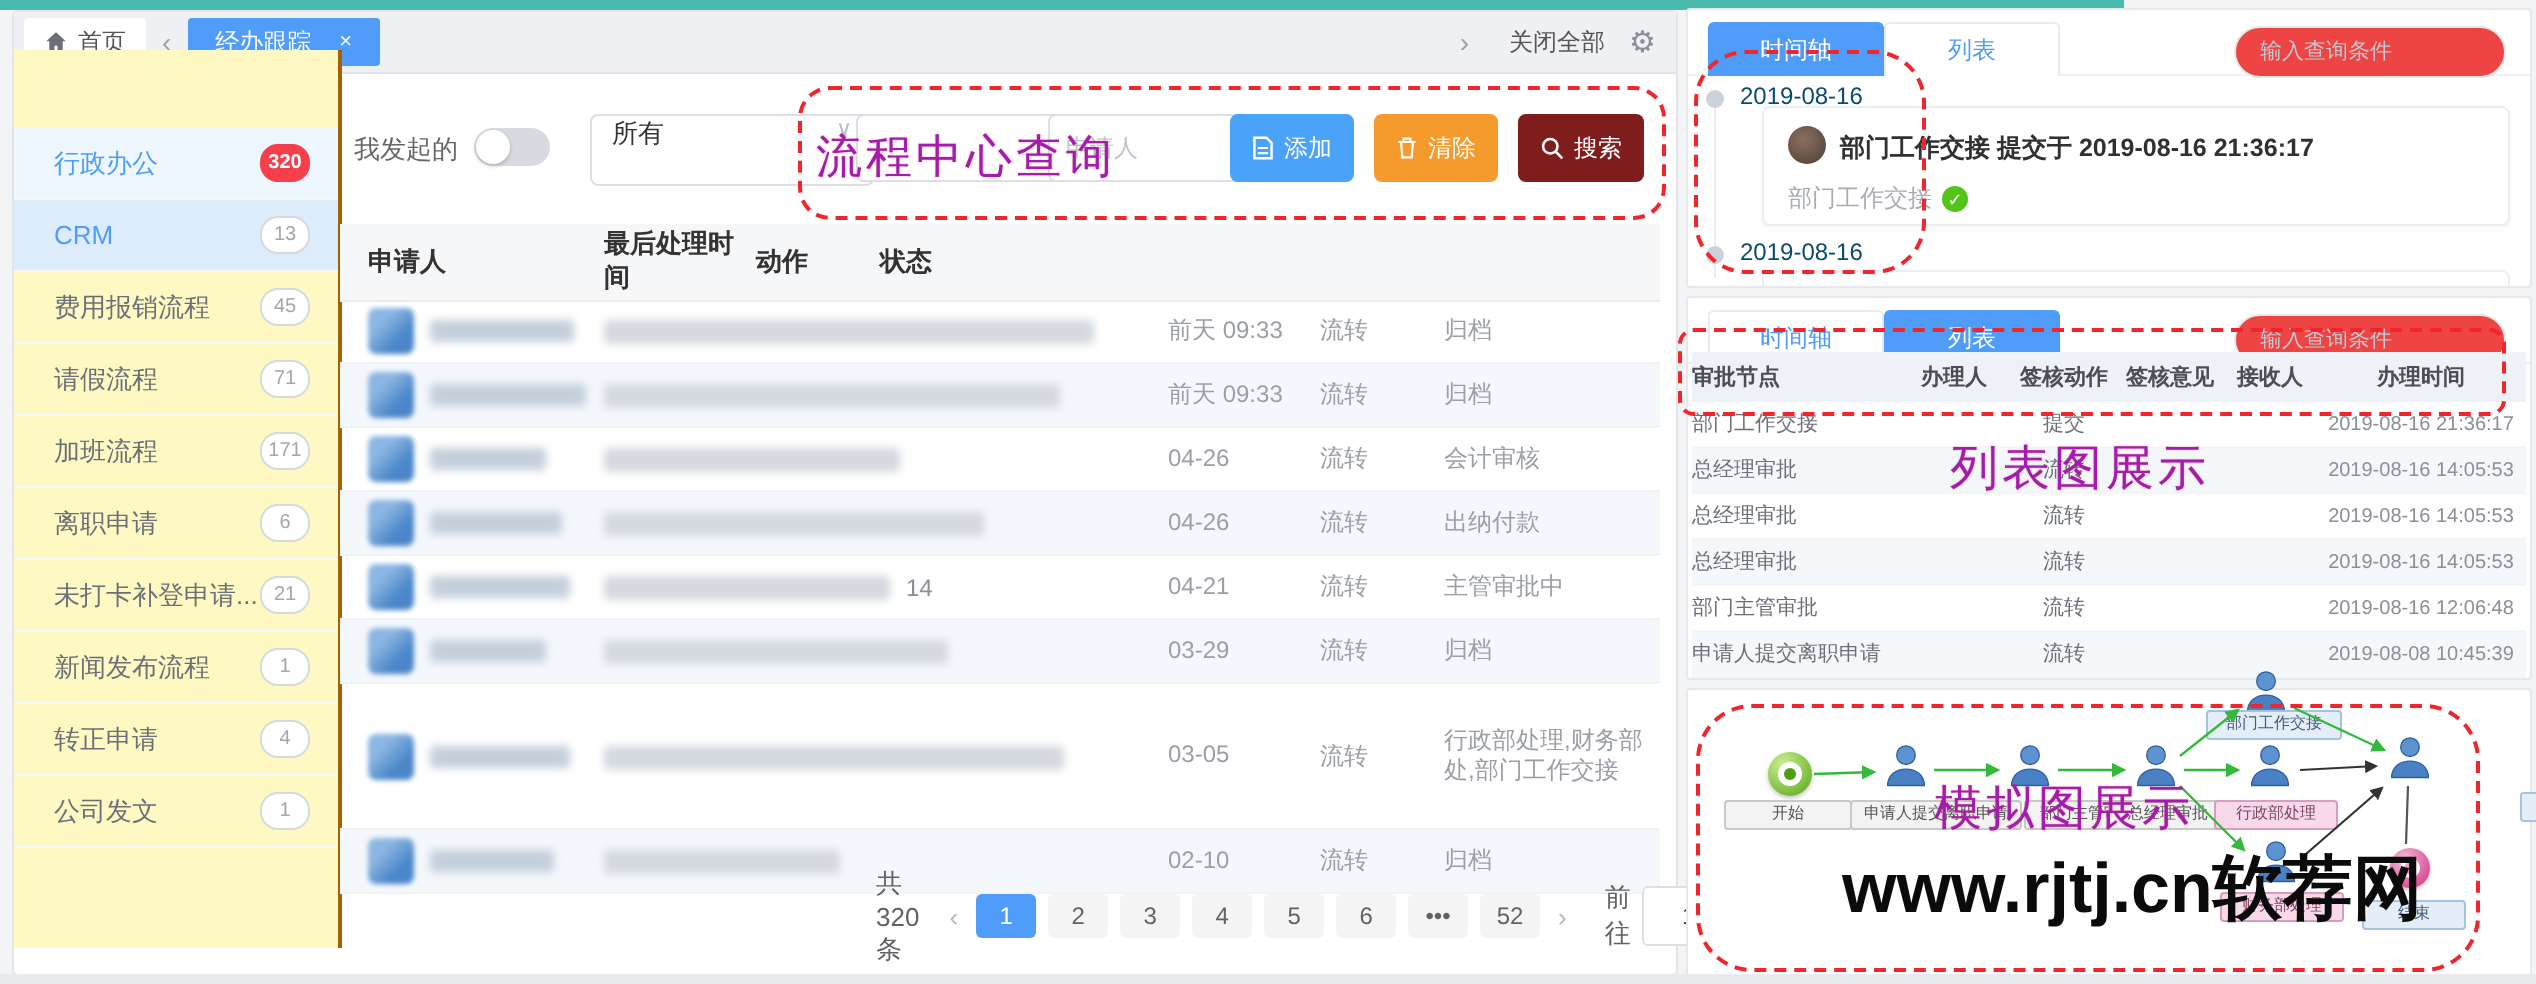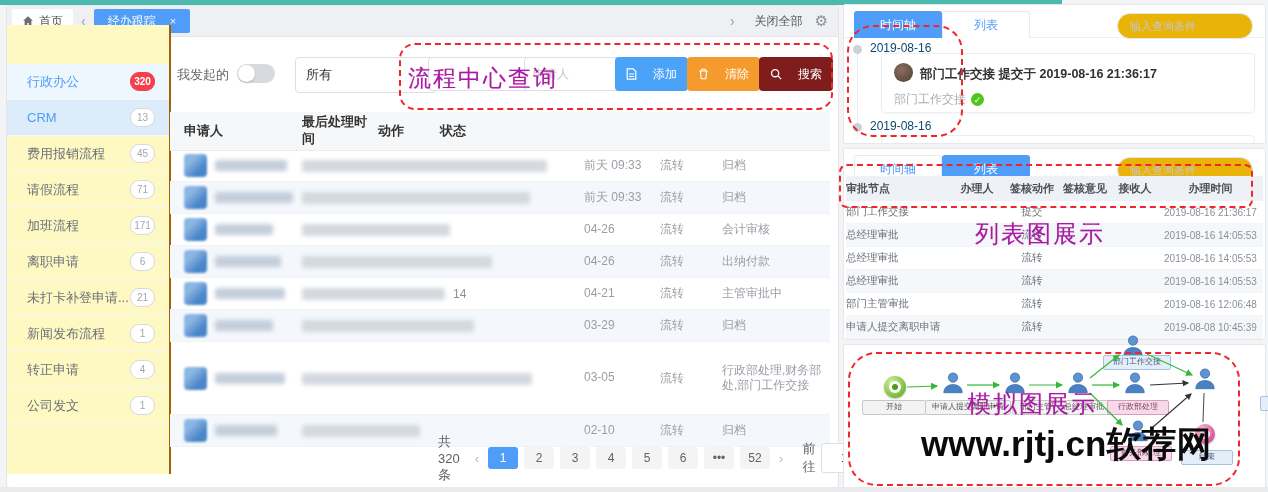--- a/index.html
+++ b/index.html
@@ -28,27 +28,27 @@
   .side-list{margin-top:39px;}
   .side-item:nth-child(1){background:#eef6fe;color:#4f9df8;}
   .side-item:nth-child(2){background:#ddecfb;color:#4f9df8;}
   .cnt{min-width:17px;height:17px;border:1px solid #d6d9de;border-radius:9px;color:#a2a7ae;font-size:10px;display:flex;align-items:center;justify-content:center;padding:0 3px;background:#fff;}
   .cnt.red{background:#f5404b;border-color:#f5404b;color:#fff;font-weight:bold;}
 
   
   .tlabel{left:177px;top:66px;font-size:13px;color:#666;}
   .toggle{left:237px;top:64px;width:38px;height:19px;border-radius:10px;background:#d7dbe0;cursor:pointer;}
   .toggle .knob{position:absolute;left:1px;top:1px;width:17px;height:17px;border-radius:50%;background:#fff;box-shadow:0 1px 2px rgba(0,0,0,.2);}
-  .dropdown{left:295px;top:57px;width:120px;height:34px;border:1px solid #dcdfe6;border-radius:4px;background:#fff;display:flex;align-items:center;justify-content:space-between;padding:0 10px;font-size:13px;color:#333;cursor:pointer;}
+  .dropdown{left:295px;top:57px;width:120px;height:34px;border:1px solid #dcdfe6;border-radius:4px;background:#fff;display:flex;justify-content:space-between;padding:0 10px;font-size:13px;color:#333;cursor:pointer;}
   .dropdown .vchev{color:#b8bdc6;font-size:11px;}
   .tb-input{border:1px solid #dcdfe6;border-radius:4px;background:#fff;height:32px;font-size:12px;color:#333;padding:0 8px;font-family:"Liberation Sans",sans-serif;}
   .tb-input::placeholder{color:#bfc4cc;}
   .in1{left:428px;top:57px;width:88px;}
   .in2{left:524px;top:57px;width:86px;}
-  .btn{top:57px;height:34px;border:none;border-radius:4px;color:#fff;font-size:12px;display:flex;align-items:center;gap:16px;padding:0 11px;cursor:pointer;font-family:"Liberation Sans",sans-serif;}
+  .btn{top:57px;height:34px;border:none;border-radius:4px;color:#fff;font-size:12px;display:flex;align-items:center;gap:5px;padding:0 11px;cursor:pointer;font-family:"Liberation Sans",sans-serif;}
   .btn svg{display:block;}
   .btn-add{left:615px;background:#4ba2f9;}
   .btn-clear{left:687px;background:#f59a2d;}
   .btn-search{left:759px;background:#7f1d1d;}
 
   
   .thead{left:170px;top:112px;width:660px;height:38px;background:#f6f7f9;display:flex;align-items:center;font-size:13px;color:#333;font-weight:bold;border-bottom:1px solid #ececec;}
   .c1{width:118px;padding-left:14px;}
   .c2{width:282px;}
   .c3{width:76px;line-height:1.3;}
@@ -83,21 +83,21 @@
 
   
   .panel{background:#fff;border:1px solid #e6e8eb;border-radius:2px;}
   .p1{left:843px;top:4px;width:421px;height:138px;overflow:hidden;}
   .p2{left:843px;top:148px;width:421px;height:190px;overflow:hidden;}
   .p3{left:843px;top:344px;width:421px;height:144px;overflow:hidden;}
 
   .rtabs{position:absolute;left:10px;top:6px;display:flex;}
   .rtab{height:26px;min-width:66px;display:flex;align-items:center;justify-content:center;font-size:12px;color:#4f9df8;background:#fff;border:1px solid #e8eaed;border-bottom:none;border-radius:3px 3px 0 0;cursor:pointer;padding:0 10px;}
   .rtab.active{background:#4f9df8;color:#fff;border-color:#4f9df8;}
-  .rsearch{position:absolute;right:12px;top:8px;width:134px;height:24px;border:1px solid #e4e7ea;border-radius:13px;display:flex;align-items:center;background:#eab308;}
+  .rsearch{position:absolute;right:12px;top:8px;width:134px;height:24px;border:1px solid #e4e7ea;border-radius:13px;display:flex;align-items:center;background:#ef4444;}
   .rsearch input{border:none;outline:none;background:transparent;flex:1;font-size:11px;padding:0 4px 0 12px;color:#333;font-family:"Liberation Sans",sans-serif;}
   .rsearch input::placeholder{color:#c3c8cf;}
   .tabline{position:absolute;left:0;top:32px;width:100%;border-top:1px solid #eef0f2;}
 
   
   .tl-line{position:absolute;left:13px;top:42px;width:1px;height:92px;background:#e9ecf0;}
   .tl-dot{position:absolute;left:9px;width:9px;height:9px;border-radius:50%;background:#ccd2da;}
   .tl-date{position:absolute;left:26px;font-size:12px;color:#0c4a6e;}
   .tl-card{position:absolute;left:37px;top:48px;width:372px;height:58px;border:1px solid #ebeef2;border-radius:4px;background:#fff;box-shadow:0 1px 3px rgba(0,0,0,.04);}
   .tl-ava{position:absolute;left:12px;top:9px;width:19px;height:19px;border-radius:50%;background:radial-gradient(circle at 40% 35%,#8a6f60,#4e3d35);}

